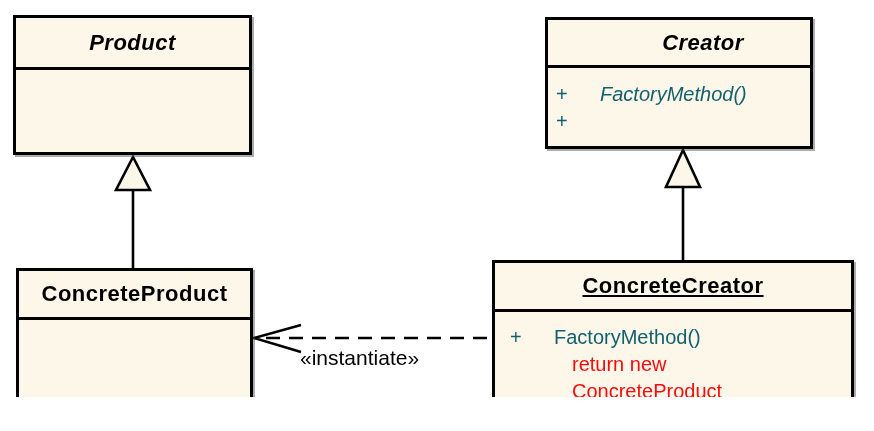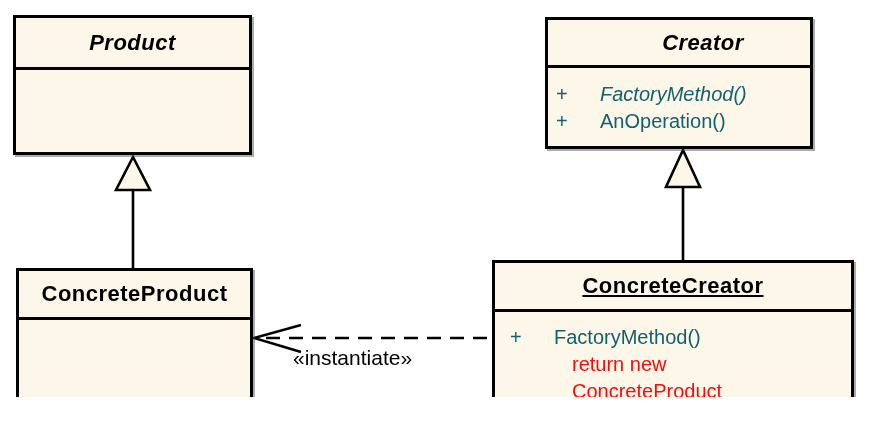--- a/index.html
+++ b/index.html
@@ -69,21 +69,21 @@
     left: 0; top: 0;
     width: 874px; height: 431px;
     pointer-events: none;
   }
   .connector-layer line, .connector-layer polyline { stroke: #000; stroke-width: 2.6px; }
   .tri { fill: var(--box-fill, #FCF7E8); stroke: #000; stroke-width: 2.6px; }
   .open-head { fill: none; }
 
   .stereotype-label {
     position: absolute;
-    left: 293px;
+    left: 300px;
     top: 346px;
     font-size: 21px;
     color: #000;
     white-space: nowrap;
   }
 </style>
 </head>
 <body>
 
 <div class="canvas">
@@ -113,21 +113,20 @@
 
   <div class="uml-class" id="box-creator">
     <div class="uml-title italic">Creator</div>
     <div class="uml-body">
       <div class="method italic">
         <span class="vis">+</span>
         <span class="mname">FactoryMethod()</span>
       </div>
       <div class="method">
         <span class="vis">+</span>
-        <span class="mname">AnOperation()</span>
       </div>
     </div>
   </div>
 
   <div class="uml-class" id="box-concrete-product">
     <div class="uml-title">ConcreteProduct</div>
     <div class="uml-body"></div>
   </div>
 
   <div class="uml-class" id="box-concrete-creator">

